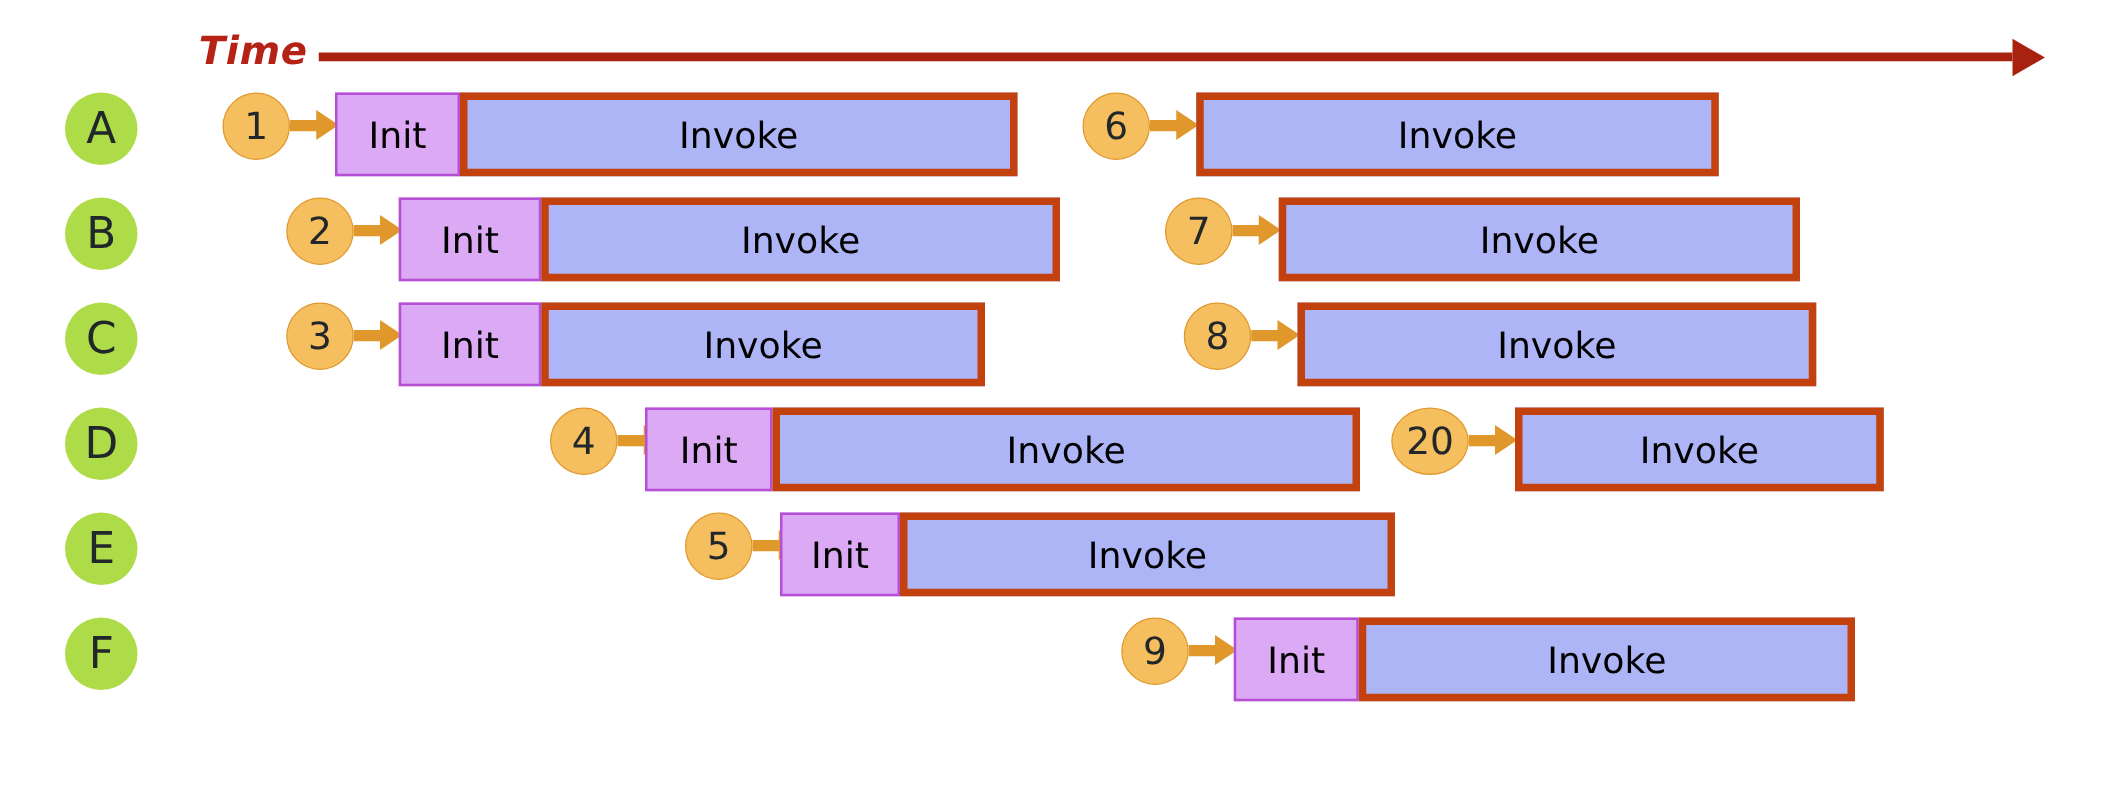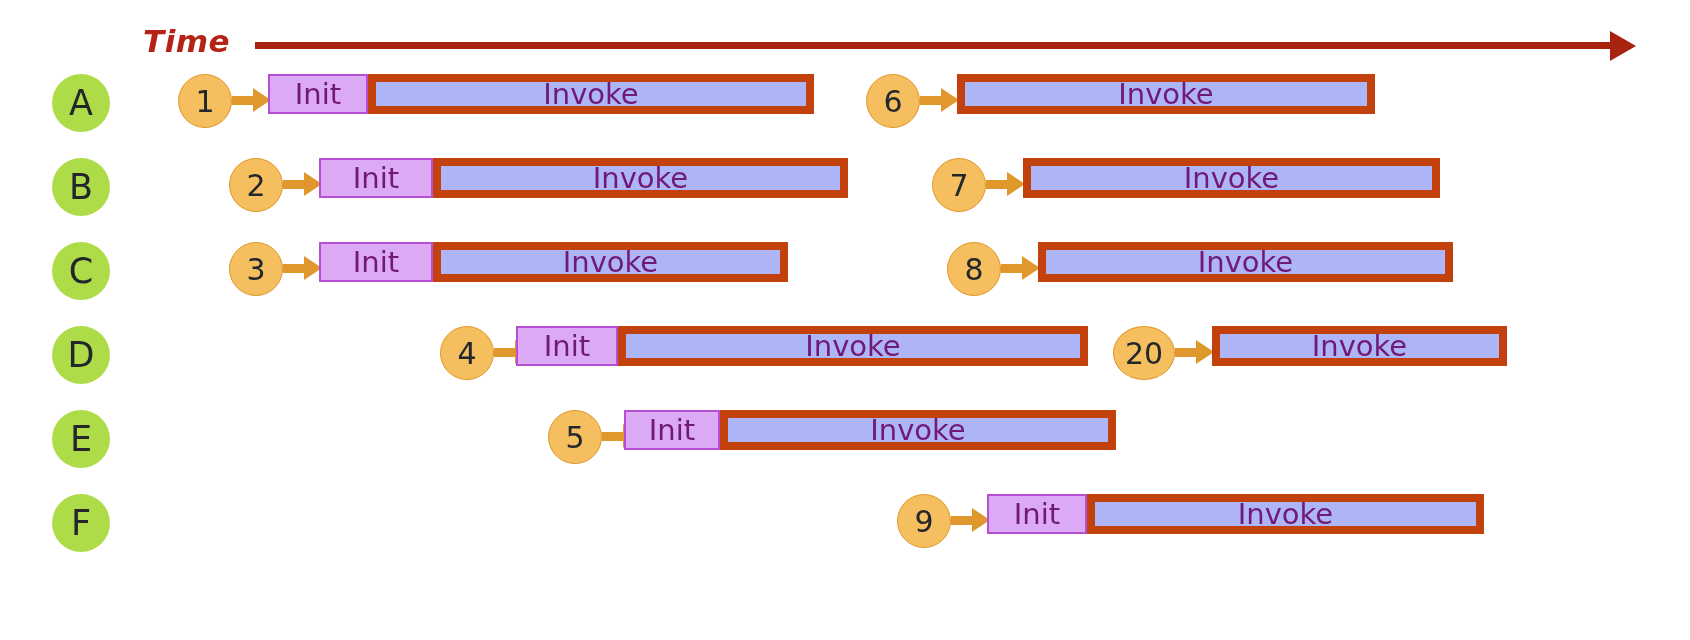--- a/index.html
+++ b/index.html
@@ -73,40 +73,40 @@
     border-bottom:12.5px solid transparent;
     border-left:18px solid #E0982C;
   }
 
   
   .bar{
     position:absolute;
     box-sizing:border-box;
     display:flex;align-items:center;justify-content:center;
     font-size:29px;
-    color:#701a75;
-    height:40px;
+    color:#000000;
+    height:67px;
     white-space:nowrap;
   }
   .bar.init{
     background:#DCA9F4;
     border:2px solid #B64FD5;
   }
   .bar.invoke{
     background:#AEB5F7;
-    border:8px solid #c2410c;
+    border:6px solid #c2410c;
     align-items:center;
   }
 </style>
 </head>
 <body>
 
 <div id="stage">
 
-  <div class="time-label" style="left: 143px; top: 23px;">Time</div>
+  <div class="time-label" style="left: 159px; top: 23px;">Time</div>
   <div class="axis-line" style="left: 255px; top: 42px; width: 1355px;"></div>
   <div class="axis-head" style="left: 1610px; top: 31px;"></div>
 
   <div id="lanes">
       <div class="lane-badge" style="left: 52px; top: 74px;">
         <span>A</span>
       </div>
       <div class="lane-badge" style="left: 52px; top: 158px;">
         <span>B</span>
       </div>

